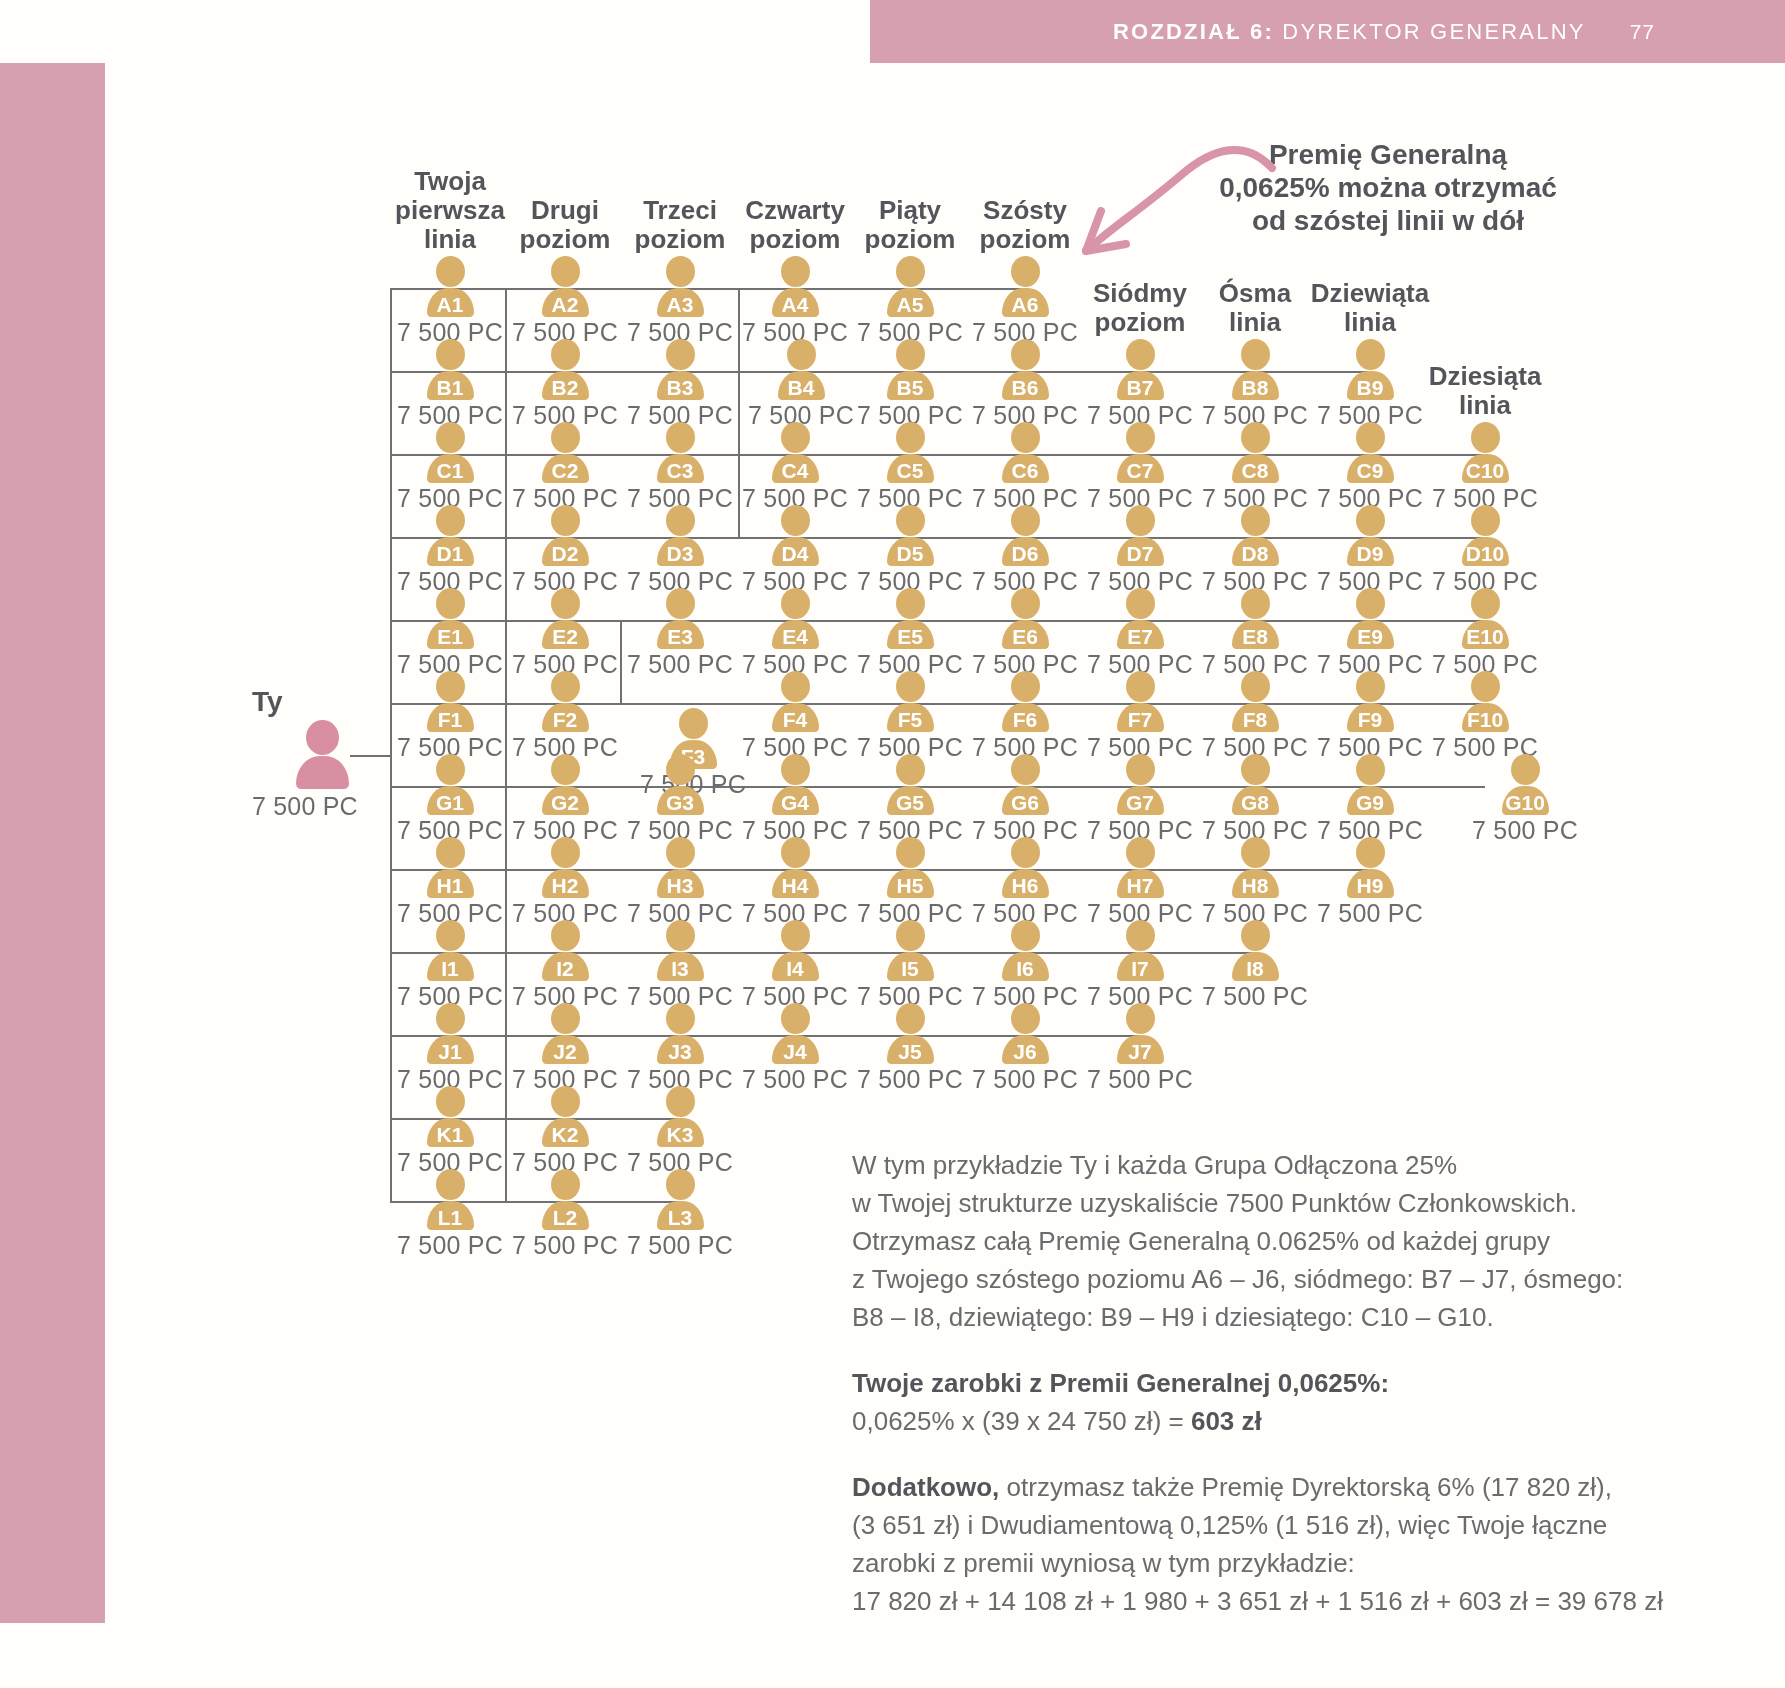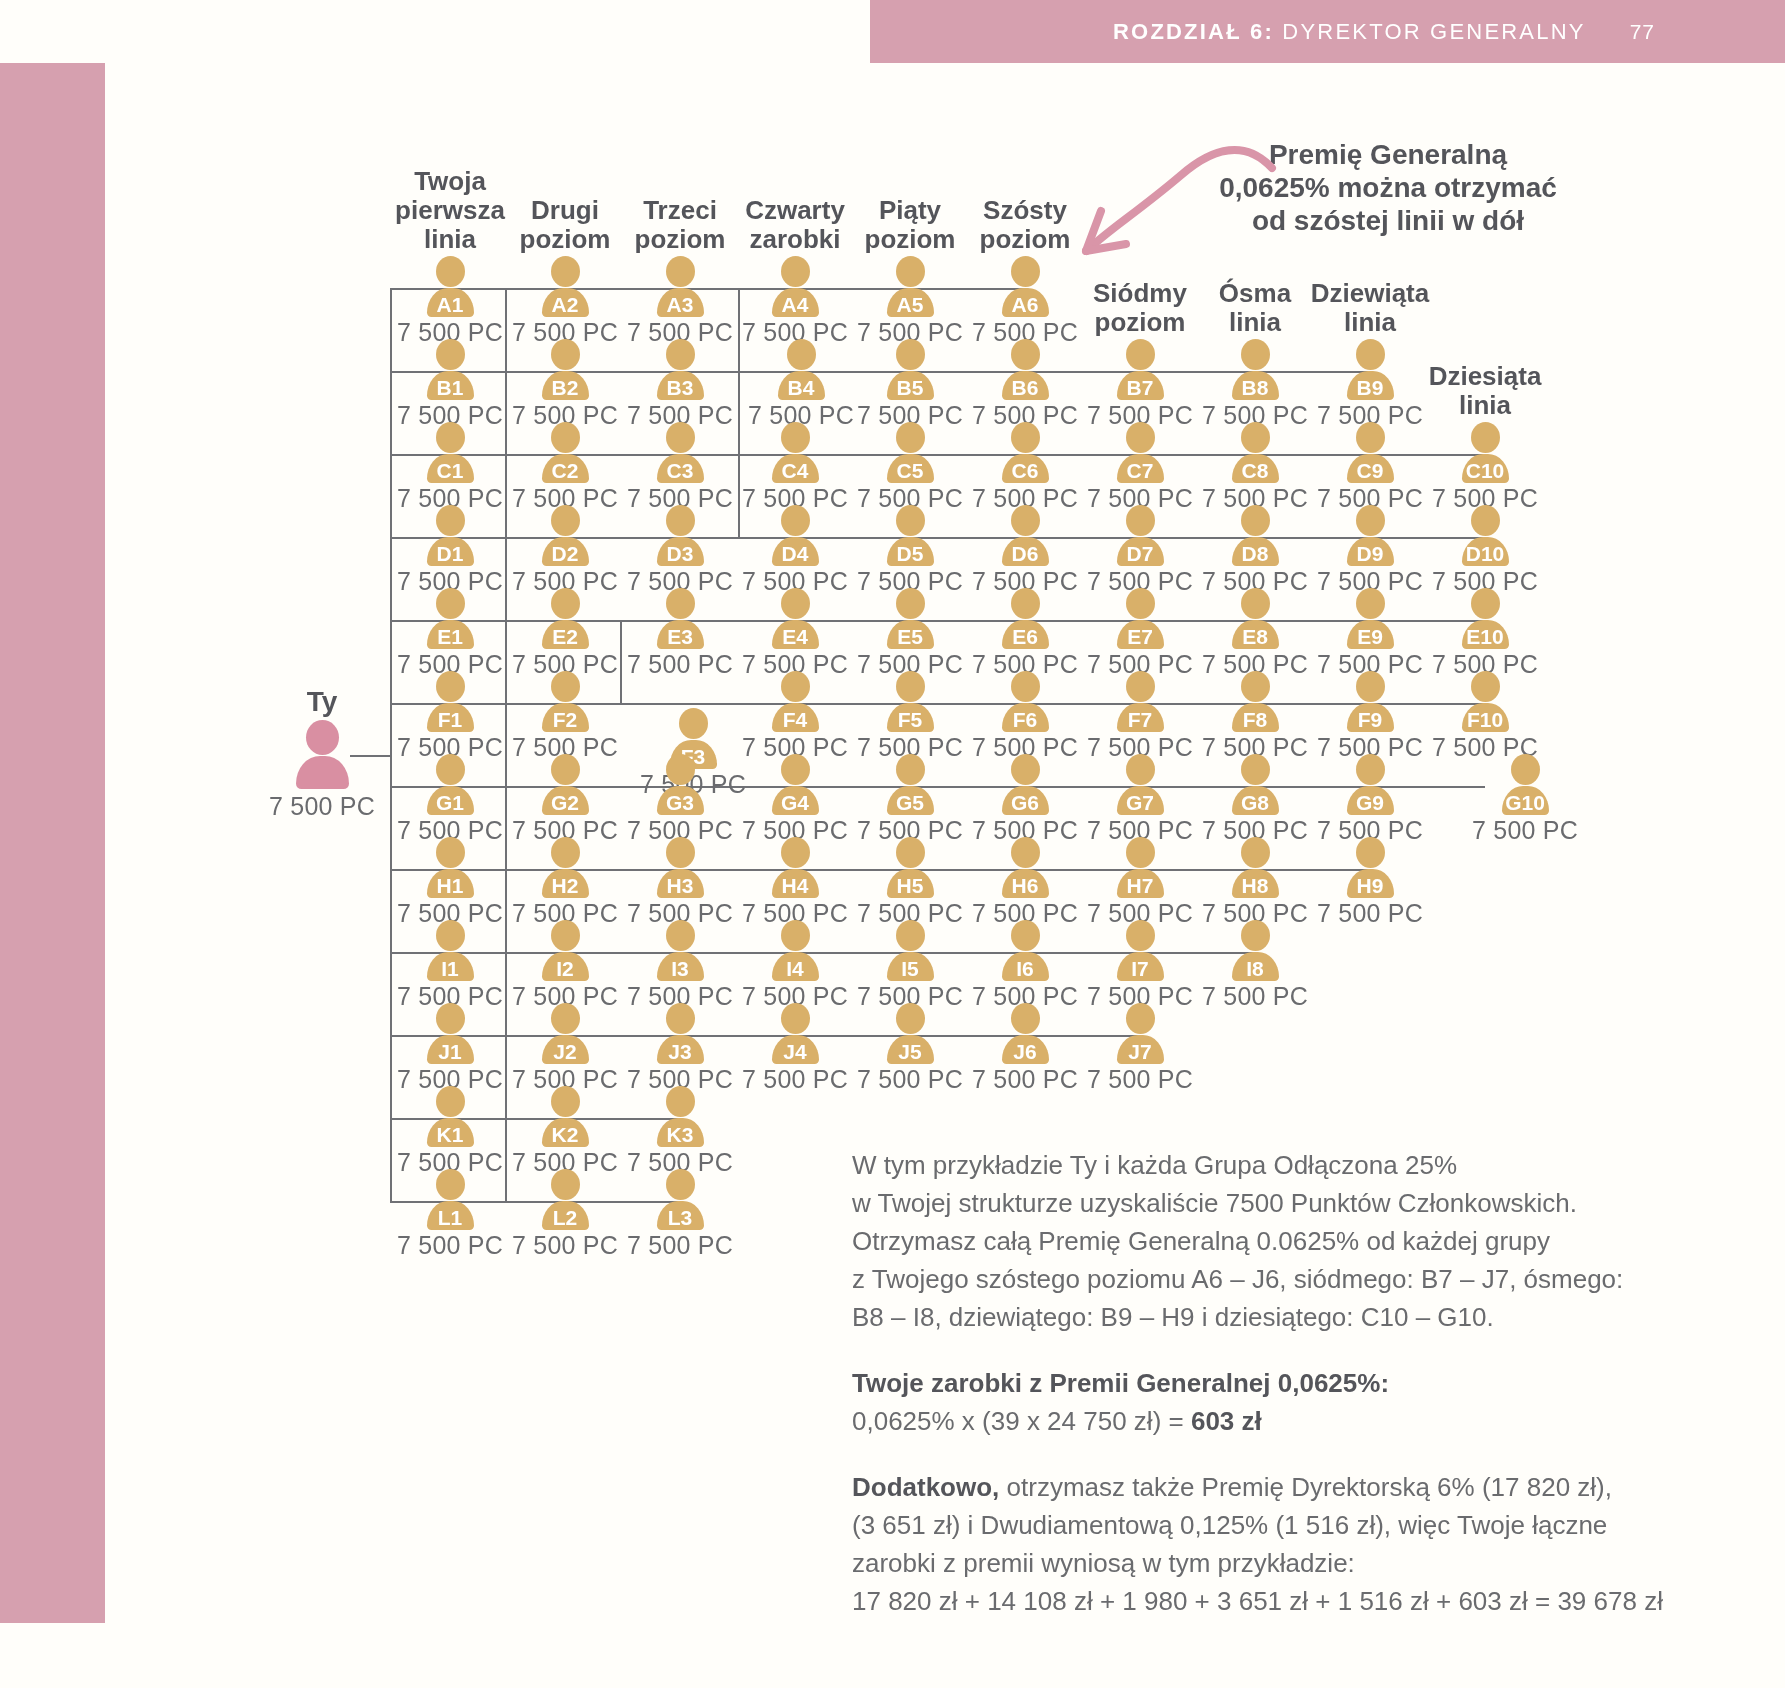--- a/index.html
+++ b/index.html
@@ -28,21 +28,21 @@
   }
   .node{position:absolute;width:110px;text-align:center;z-index:2}
   .head{width:29px;height:31px;border-radius:50%;background:var(--gold);margin:0 auto}
   .torso{
     width:47px;height:29px;margin:1px auto 0;background:var(--gold);
     border-radius:24px 24px 5px 5px / 28px 28px 5px 5px;
     display:flex;align-items:flex-end;justify-content:center;
   }
   .nid{color:#fff;font-weight:bold;font-size:21px;line-height:25px}
   .pc{font-size:25px;color:var(--gray);margin-top:1px;white-space:nowrap;letter-spacing:.2px}
-  .root{position:absolute;left:252px;top:686px;width:140px;text-align:center;z-index:2}
+  .root{position:absolute;left:252px;top:686px;width:140px;z-index:2}
   .root .rlabel{font-weight:bold;font-size:28px;line-height:32px;color:var(--dark)}
   .root .head{width:33px;height:35px;background:var(--pinkicon);margin-top:2px}
   .root .torso{width:53px;height:33px;background:var(--pinkicon);border-radius:27px 27px 6px 6px / 31px 31px 6px 6px}
   .root .pc{margin-top:3px}
   .annot{
     position:absolute;left:1108px;top:138px;width:560px;text-align:center;
     font-weight:bold;font-size:28px;line-height:33px;color:var(--dark);z-index:3;
   }
   #arrow{position:absolute;left:0;top:0;z-index:3;pointer-events:none}
   #bodytext{position:absolute;left:852px;top:1146px;width:830px;font-size:26px;line-height:38px}
@@ -349,21 +349,21 @@
       <div class="pc">7 500 PC</div>
     </div>
     <div class="node" style="left: 625px; top: 1169px;">
       <div class="head"></div>
       <div class="torso">
         <span class="nid">L3</span>
       </div>
       <div class="pc">7 500 PC</div>
     </div>
     <div class="colhead" style="left: 710px; top: 196px;">Czwarty
-zarobki</div>
+poziom</div>
     <div class="node" style="left: 740px; top: 256px;">
       <div class="head"></div>
       <div class="torso">
         <span class="nid">A4</span>
       </div>
       <div class="pc">7 500 PC</div>
     </div>
     <div class="node" style="left: 740px; top: 339px; padding-left: 6px;">
       <div class="head"></div>
       <div class="torso">

